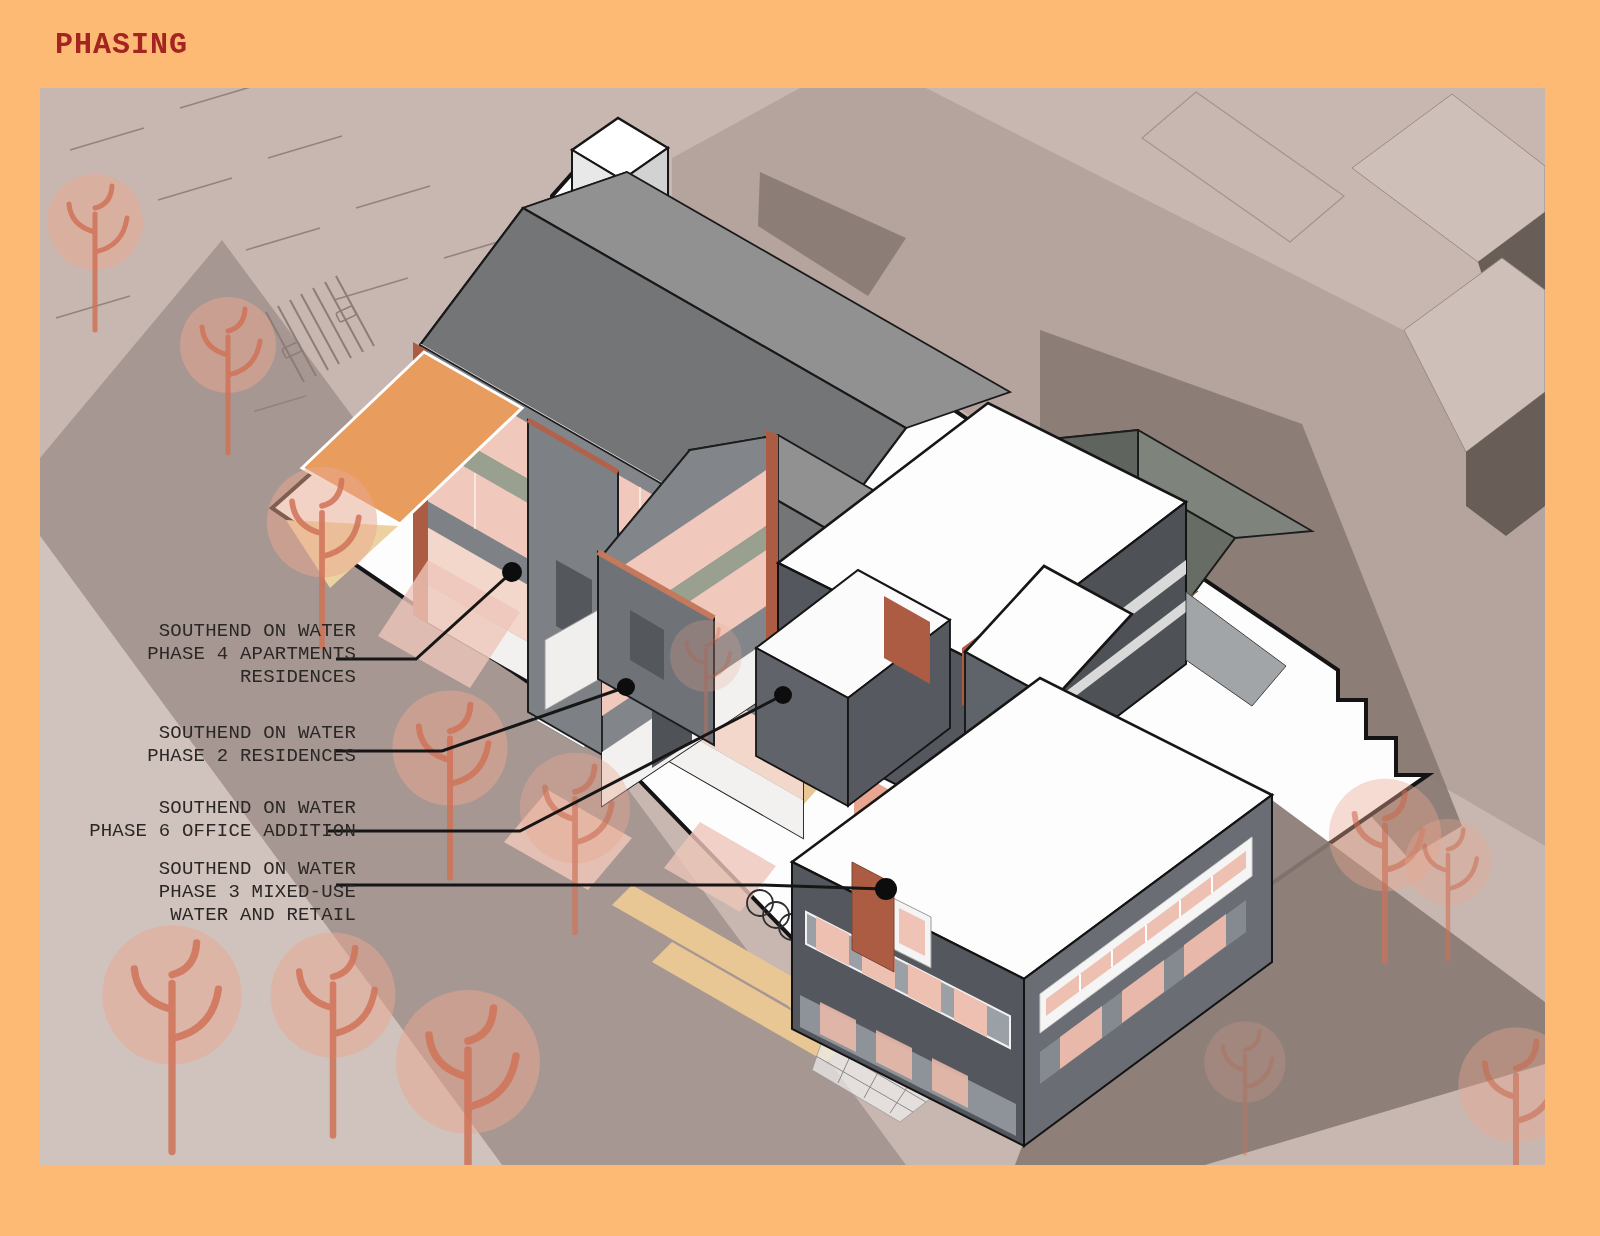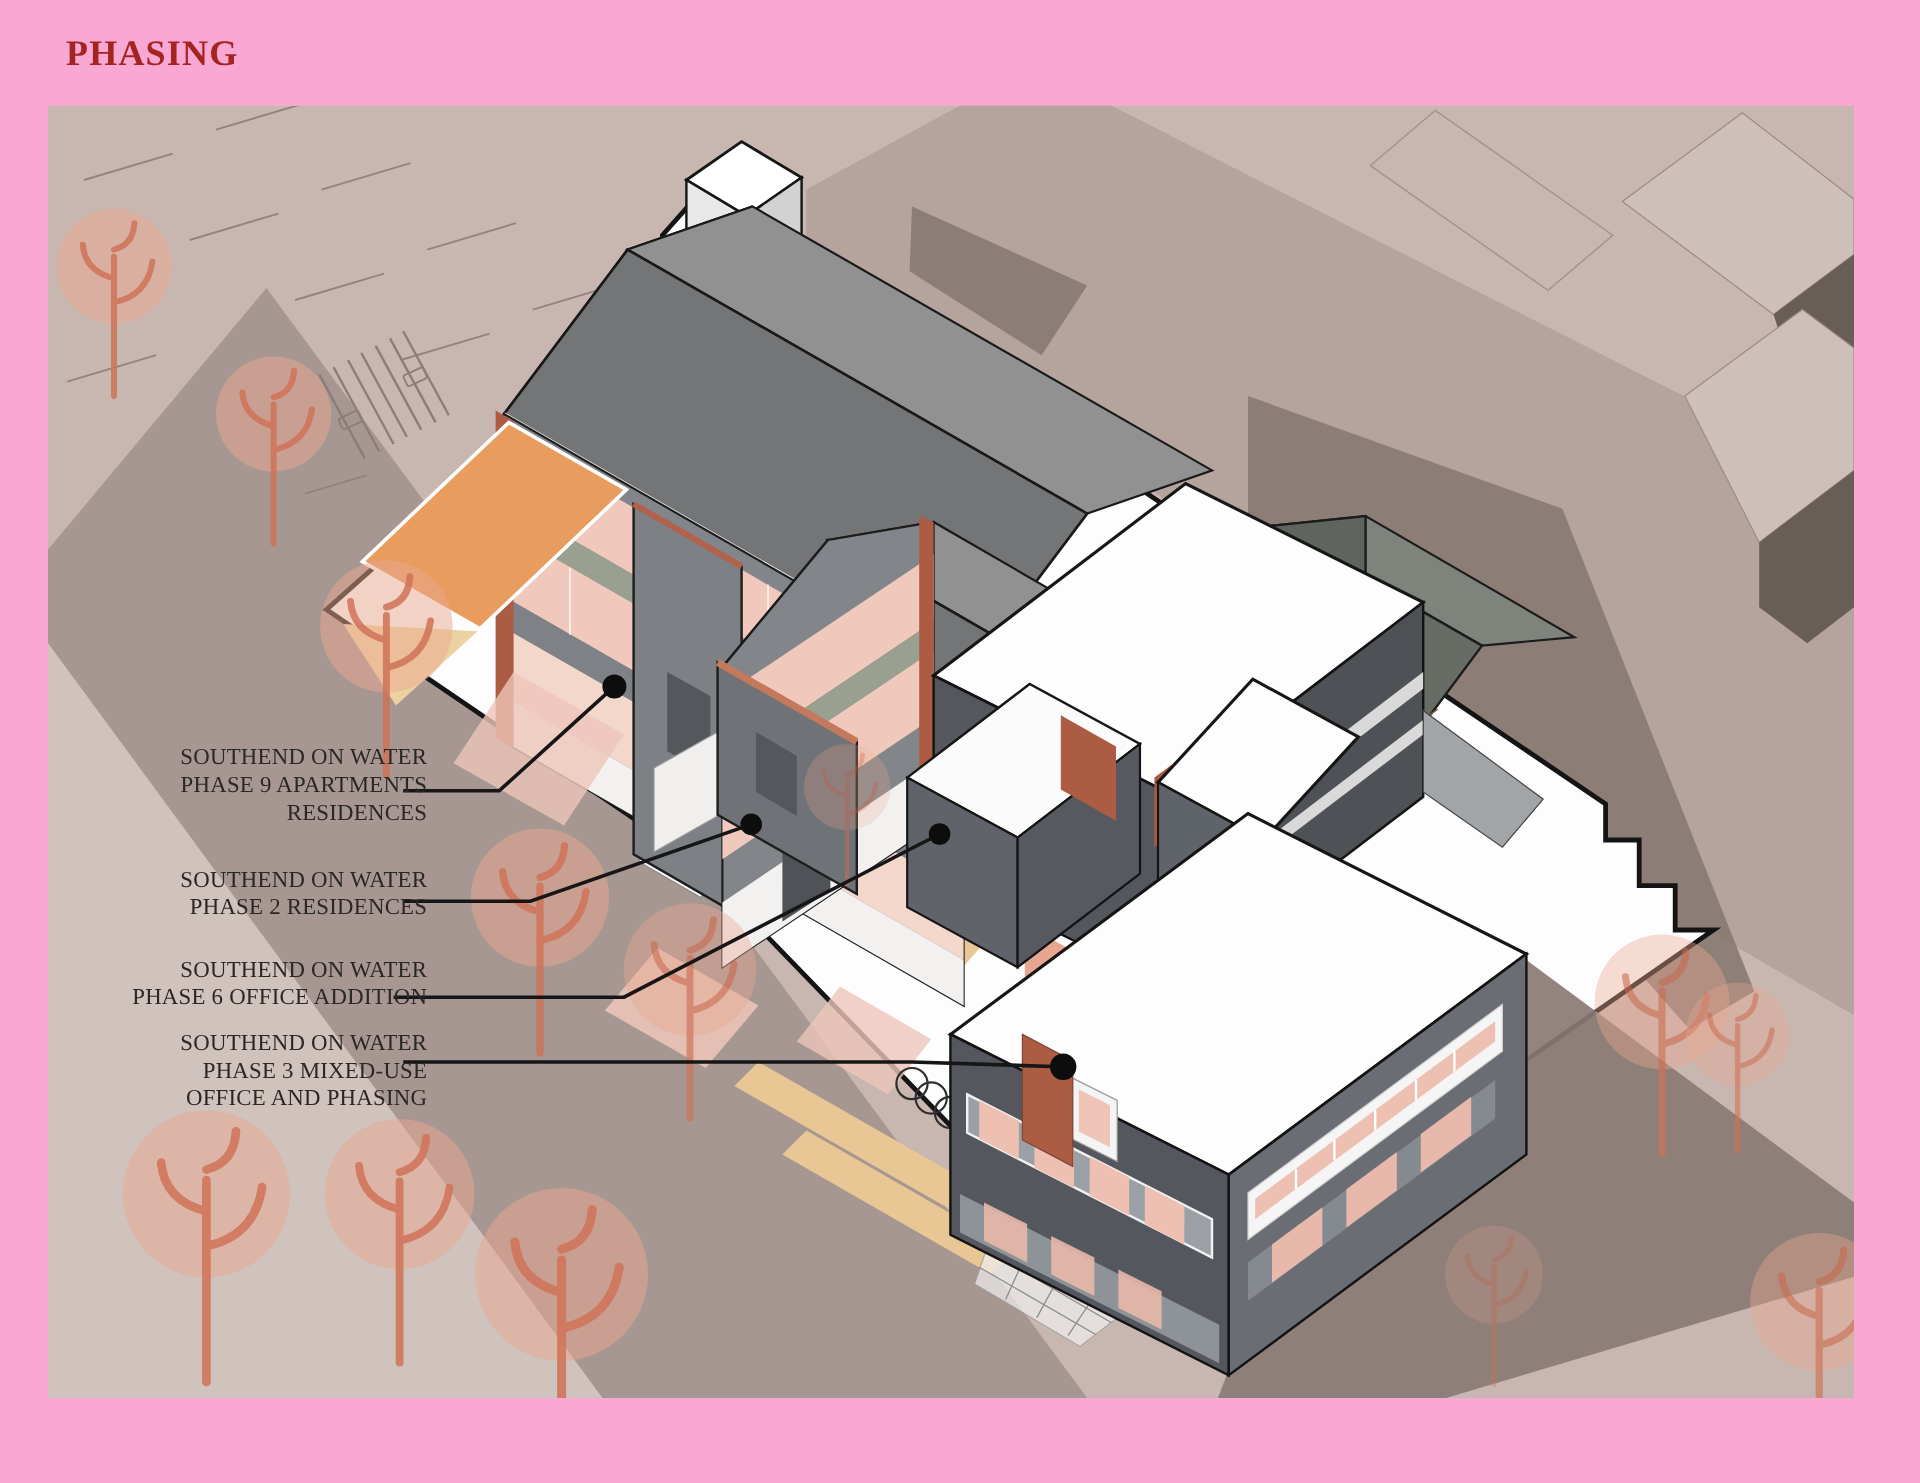--- a/index.html
+++ b/index.html
@@ -1,17 +1,17 @@
 <!DOCTYPE html>
 <html style="--title-red: #a32420; --ground: #c8b7b0; --street: #a69792; --sidewalk: #d0c2bc; --far-street: #b5a39d; --shadow: #8a7a74; --context-top: #cec0b9; --context-face: #695d58; --site-white: #fdfdfd; --roof-gray: #747576; --roof-light: #909190; --wall-gray: #82858a; --wall-dark: #54585e; --olive: #9aa08f; --salmon: #f0c9bc; --terracotta: #ad5c44; --orange-deck: #e89c5e; --tan-planter: #e8c795; --tree: #e9a78f; --tree-trunk: #cf7257;"><head>
 <meta charset="utf-8">
 <style>
   html,body{margin:0;padding:0;background:#ffffff;}
-  .page{position:relative;width:1600px;height:1236px;background:#f9a8d4;overflow:hidden;
-        font-family:Liberation Serif, serif;}
+  .page{position:relative;width:1600px;height:1236px;background:#fdba74;overflow:hidden;
+        font-family:Liberation Mono, monospace;}
   .title{position:absolute;left:55px;top:28px;margin:0;font-size:30px;font-weight:bold;
          letter-spacing:1px;color:var(--title-red,#a32420);}
   .scene{position:absolute;left:40px;top:88px;width:1505px;height:1077px;}
   svg{position:absolute;left:0;top:0;}
   .label{position:absolute;width:292px;text-align:right;font-size:19px;line-height:23px;
          color:#2a2725;letter-spacing:.2px;margin-left:24px;}
   
   .ground   {fill:var(--ground,#c8b7b0);}
   .street   {fill:var(--street,#a69792);}
   .sidewalk {fill:var(--sidewalk,#d0c2bc);}
@@ -323,30 +323,30 @@
         <circle class="dot" cx="626" cy="687" r="9"></circle>
         <polyline class="leader" points="328,831 520,831 783,695"></polyline>
         <circle class="dot" cx="783" cy="695" r="9"></circle>
         <polyline class="leader" points="336,885 760,885 884,889"></polyline>
         <circle class="dot" cx="886" cy="889" r="11"></circle>
       </g>
     </svg>
 
     <div class="label" style="left:0px;top:532px;">
       <div>SOUTHEND ON WATER</div>
-      <div>PHASE 9 APARTMENTS</div>
+      <div>PHASE 4 APARTMENTS</div>
       <div>RESIDENCES</div>
     </div>
     <div class="label" style="left:0px;top:634px;">
       <div>SOUTHEND ON WATER</div>
       <div>PHASE 2 RESIDENCES</div>
     </div>
     <div class="label" style="left:0px;top:709px;">
       <div>SOUTHEND ON WATER</div>
       <div>PHASE 6 OFFICE ADDITION</div>
     </div>
     <div class="label" style="left:0px;top:770px;">
       <div>SOUTHEND ON WATER</div>
       <div>PHASE 3 MIXED-USE</div>
-      <div>OFFICE AND PHASING</div>
+      <div>WATER AND RETAIL</div>
     </div>
   </div>
 </div>
 
 </body></html>

